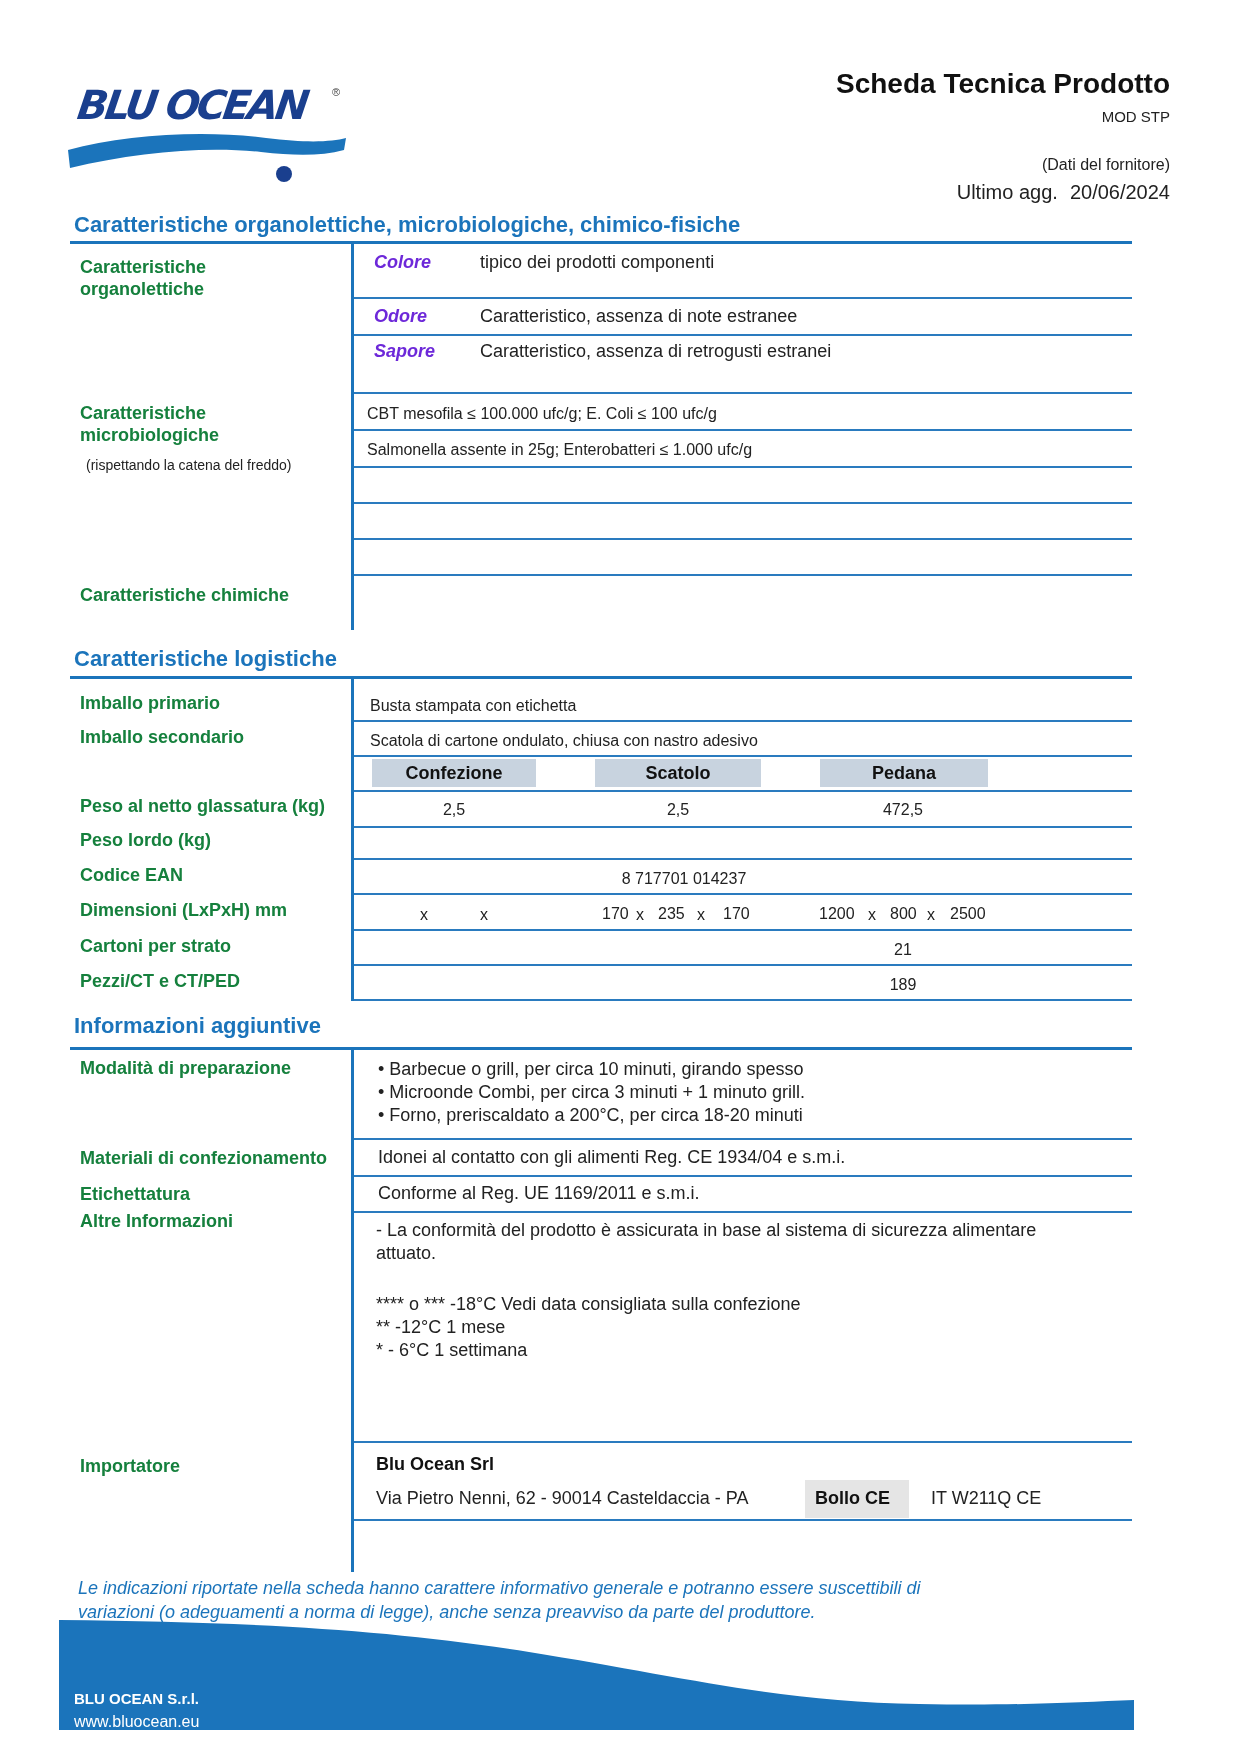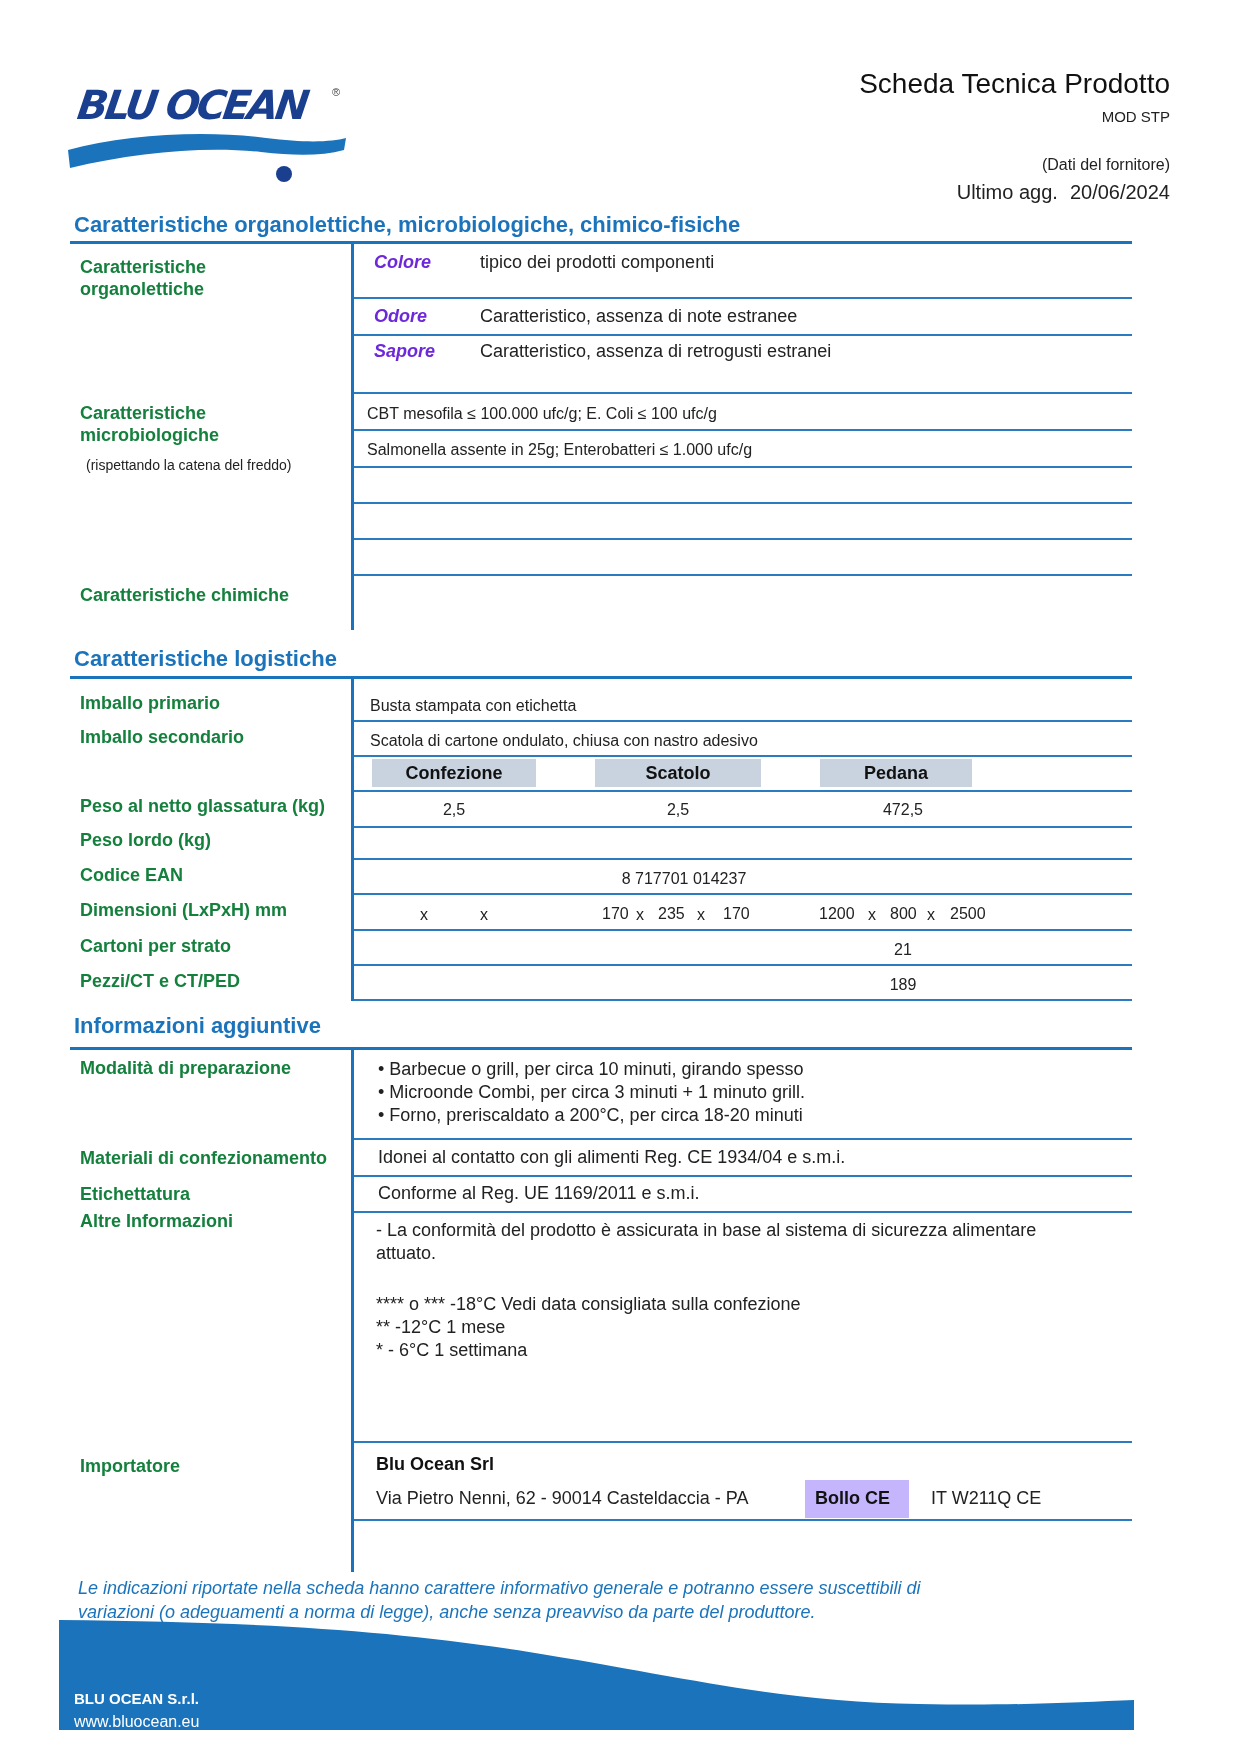--- a/index.html
+++ b/index.html
@@ -4,21 +4,21 @@
 <style>
   html, body { margin:0; padding:0; background:#ffffff; }
   body { width:1240px; height:1754px; position:relative; overflow:hidden;
          font-family:"Liberation Sans", "DejaVu Sans", sans-serif; color:#111; }
   .abs { position:absolute; }
   .logo { left:70px; top:82px; width:280px; height:80px; }
   .logo .wordmark { position:absolute; left:8px; top:0; font-family:"DejaVu Sans", sans-serif;
       font-weight:bold; font-style:italic; font-size:40px; letter-spacing:-3px; color:#1a3f8e;
       transform:skewX(-8deg); }
   .logo .reg { position:absolute; left:262px; top:4px; font-size:11px; color:#444; }
-  .title { right:70px; top:68px; font-size:28px; font-weight:normal; color:#111; text-align:center; }
+  .title { right:70px; top:68px; font-size:28px; font-weight:bold; color:#111; text-align:center; }
   .mod { right:70px; top:108px; font-size:15px; color:#222; text-align:right; }
   .dati { right:70px; top:156px; font-size:16px; color:#222; text-align:right; }
   .upd { right:70px; top:181px; font-size:20px; color:#222; text-align:right; }
   .upd span { margin-left:12px; }
 
   .section-title { left:74px; font-size:22px; font-weight:bold; color:#1b74bb; }
   .hrule { left:70px; width:1062px; height:3px; background:#1b74bb; }
   .vrule { left:351px; width:3px; background:#1b74bb; }
   .rrule { left:354px; width:778px; height:2px; background:#2a7bbf; }
 
@@ -93,21 +93,21 @@
 <div class="abs lbl" style="top:692px;">Imballo primario</div>
 <div class="abs sval" style="left:370px;top:697px;">Busta stampata con etichetta</div>
 <div class="abs rrule" style="top:720px;"></div>
 
 <div class="abs lbl" style="top:726px;">Imballo secondario</div>
 <div class="abs sval" style="left:370px;top:732px;">Scatola di cartone ondulato, chiusa con nastro adesivo</div>
 <div class="abs rrule" style="top:755px;"></div>
 
 <div class="abs hdrcell" style="left:372px;top:759px;width:164px;">Confezione</div>
 <div class="abs hdrcell" style="left:595px;top:759px;width:166px;">Scatolo</div>
-<div class="abs hdrcell" style="left:820px;top:759px;width:152px;">Pedana</div>
+<div class="abs hdrcell" style="left:820px;top:759px;width:168px;">Pedana</div>
 <div class="abs rrule" style="top:790px;"></div>
 
 <div class="abs lbl" style="top:795px;">Peso al netto glassatura (kg)</div>
 <div class="abs sval center" style="left:372px;top:801px;width:164px;">2,5</div>
 <div class="abs sval center" style="left:595px;top:801px;width:166px;">2,5</div>
 <div class="abs sval center" style="left:820px;top:801px;width:166px;">472,5</div>
 <div class="abs rrule" style="top:826px;"></div>
 
 <div class="abs lbl" style="top:829px;">Peso lordo (kg)</div>
 <div class="abs rrule" style="top:858px;"></div>
@@ -167,21 +167,21 @@
 <div class="abs bullets" style="left:376px;top:1293px;">
   <div>**** o *** -18°C Vedi data consigliata sulla confezione</div>
   <div>** -12°C 1 mese</div>
   <div>* - 6°C 1 settimana</div>
 </div>
 <div class="abs rrule" style="top:1441px;"></div>
 
 <div class="abs lbl" style="top:1455px;">Importatore</div>
 <div class="abs" style="left:376px;top:1454px;font-size:18px;font-weight:bold;">Blu Ocean Srl</div>
 <div class="abs val" style="left:376px;top:1488px;">Via Pietro Nenni, 62 - 90014 Casteldaccia - PA</div>
-<div class="abs" style="left:805px;top:1480px;width:104px;height:38px;background:#c4b5fd;">
+<div class="abs" style="left:805px;top:1480px;width:104px;height:38px;background:#e5e5e5;">
   <div style="position:absolute;left:10px;top:8px;font-size:18px;font-weight:bold;">Bollo CE</div>
 </div>
 <div class="abs val" style="left:918px;top:1488px;margin-left:13px;">IT W211Q CE</div>
 <div class="abs rrule" style="top:1519px;"></div>
 
 <div class="abs disclaimer">
   <div>Le indicazioni riportate nella scheda hanno carattere informativo generale e potranno essere suscettibili di</div>
   <div>variazioni (o adeguamenti a norma di legge), anche senza preavviso da parte del produttore.</div>
 </div>
 

